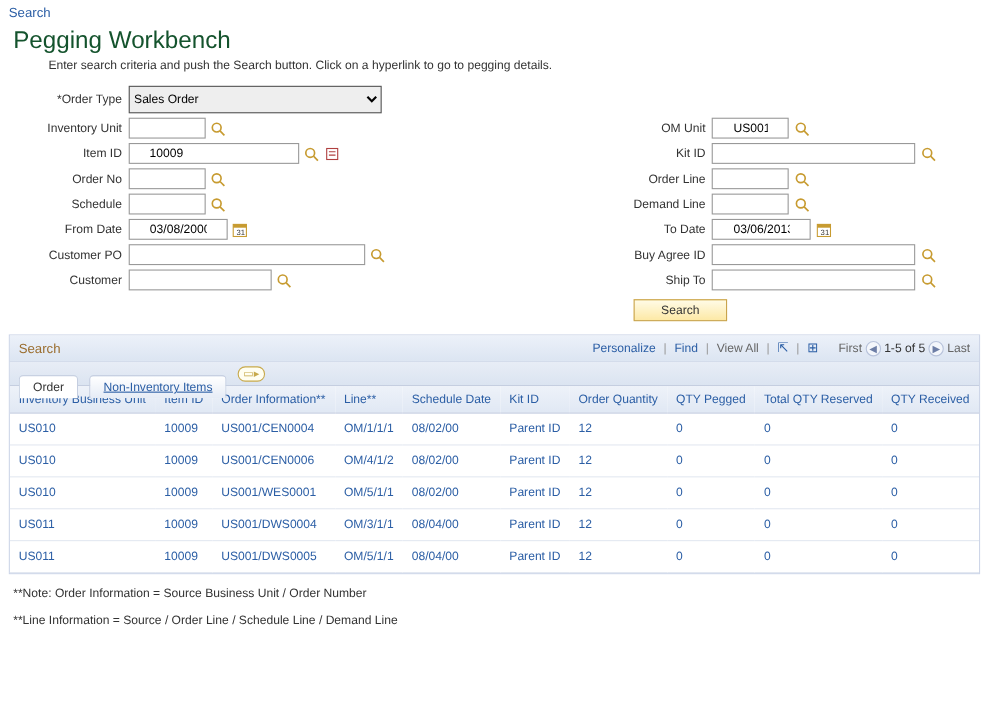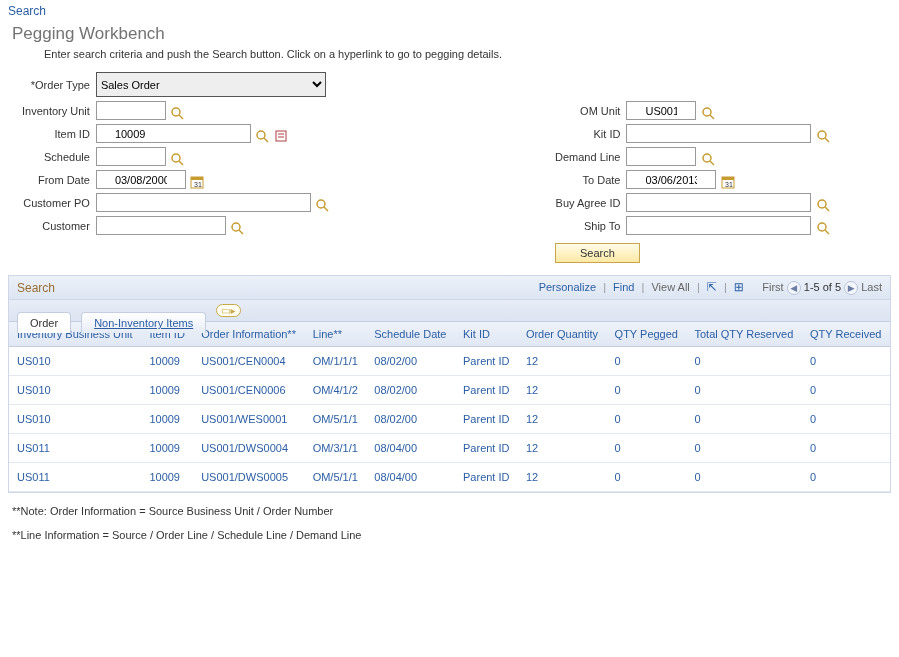--- a/index.html
+++ b/index.html
@@ -7,23 +7,23 @@
     margin: 0;
     padding: 4px 8px;
     font-family: Arial, sans-serif;
     font-size: 11px;
     color: #333;
     background: #fff;
     width: 899px;
   }
   a, .link { color: #2b5ea5; text-decoration: none; cursor: pointer; }
   .header-link { color: #2b5ea5; font-size: 12px; margin-bottom: 4px; display: block; }
-  h1 { font-size: 17px; font-weight: normal; color: #737373; margin: 6px 0 4px 4px; }
+  h1 { font-size: 22px; font-weight: normal; color: #14532d; margin: 6px 0 4px 4px; }
   .subtitle { margin: 0 0 10px 24px; color: #333; padding-left: 12px; }
-  .form-area { margin-left: 11px; }
+  .form-area { margin-left: 32px; }
   table.form { border-collapse: collapse; }
   table.form td { padding: 2px 3px; vertical-align: middle; white-space: nowrap; }
   .lbl { text-align: right; padding-right: 6px; }
   input[type=text] { border: 1px solid #999; height: 19px; padding: 1px 18px; font-size: 11px; }
   select { border: 1px solid #555; height: 25px; font-size: 11px; background: #eee; }
   .search-btn {
     background: linear-gradient(#fffbe6, #fde9a6);
     border: 1px solid #c9a44d;
     padding: 3px 24px;
     font-size: 11px;
@@ -131,20 +131,39 @@
       <span class="icon related"><svg width="14" height="14">
                 <rect x="2" y="2" width="10" height="10" fill="none" stroke="#b04040"></rect>
                 <line x1="4" y1="5" x2="10" y2="5" stroke="#b04040"></line>
                 <line x1="4" y1="8" x2="10" y2="8" stroke="#b04040"></line>
               </svg></span>
     </td>
     <td></td>
     <td class="lbl">Kit ID</td>
     <td>
       <input type="text" style="width: 185px;" value="">
+      <span class="icon mag"><svg width="14" height="14">
+                <circle cx="6" cy="6" r="4" fill="none" stroke="#c79b30" stroke-width="1.5"></circle>
+                <line x1="9" y1="9" x2="13" y2="13" stroke="#c79b30" stroke-width="1.5"></line>
+              </svg></span>
+    </td>
+  </tr>
+  <tr>
+    <td class="lbl">Order No</td>
+    <td>
+      <input type="text" style="width: 70px;" value="">
+      <span class="icon mag"><svg width="14" height="14">
+                <circle cx="6" cy="6" r="4" fill="none" stroke="#c79b30" stroke-width="1.5"></circle>
+                <line x1="9" y1="9" x2="13" y2="13" stroke="#c79b30" stroke-width="1.5"></line>
+              </svg></span>
+    </td>
+    <td></td>
+    <td class="lbl">Order Line</td>
+    <td>
+      <input type="text" style="width: 70px;" value="">
       <span class="icon mag"><svg width="14" height="14">
                 <circle cx="6" cy="6" r="4" fill="none" stroke="#c79b30" stroke-width="1.5"></circle>
                 <line x1="9" y1="9" x2="13" y2="13" stroke="#c79b30" stroke-width="1.5"></line>
               </svg></span>
     </td>
   </tr>
   <tr>
     <td class="lbl">Schedule</td>
     <td>
       <input type="text" style="width: 70px;" value="">

